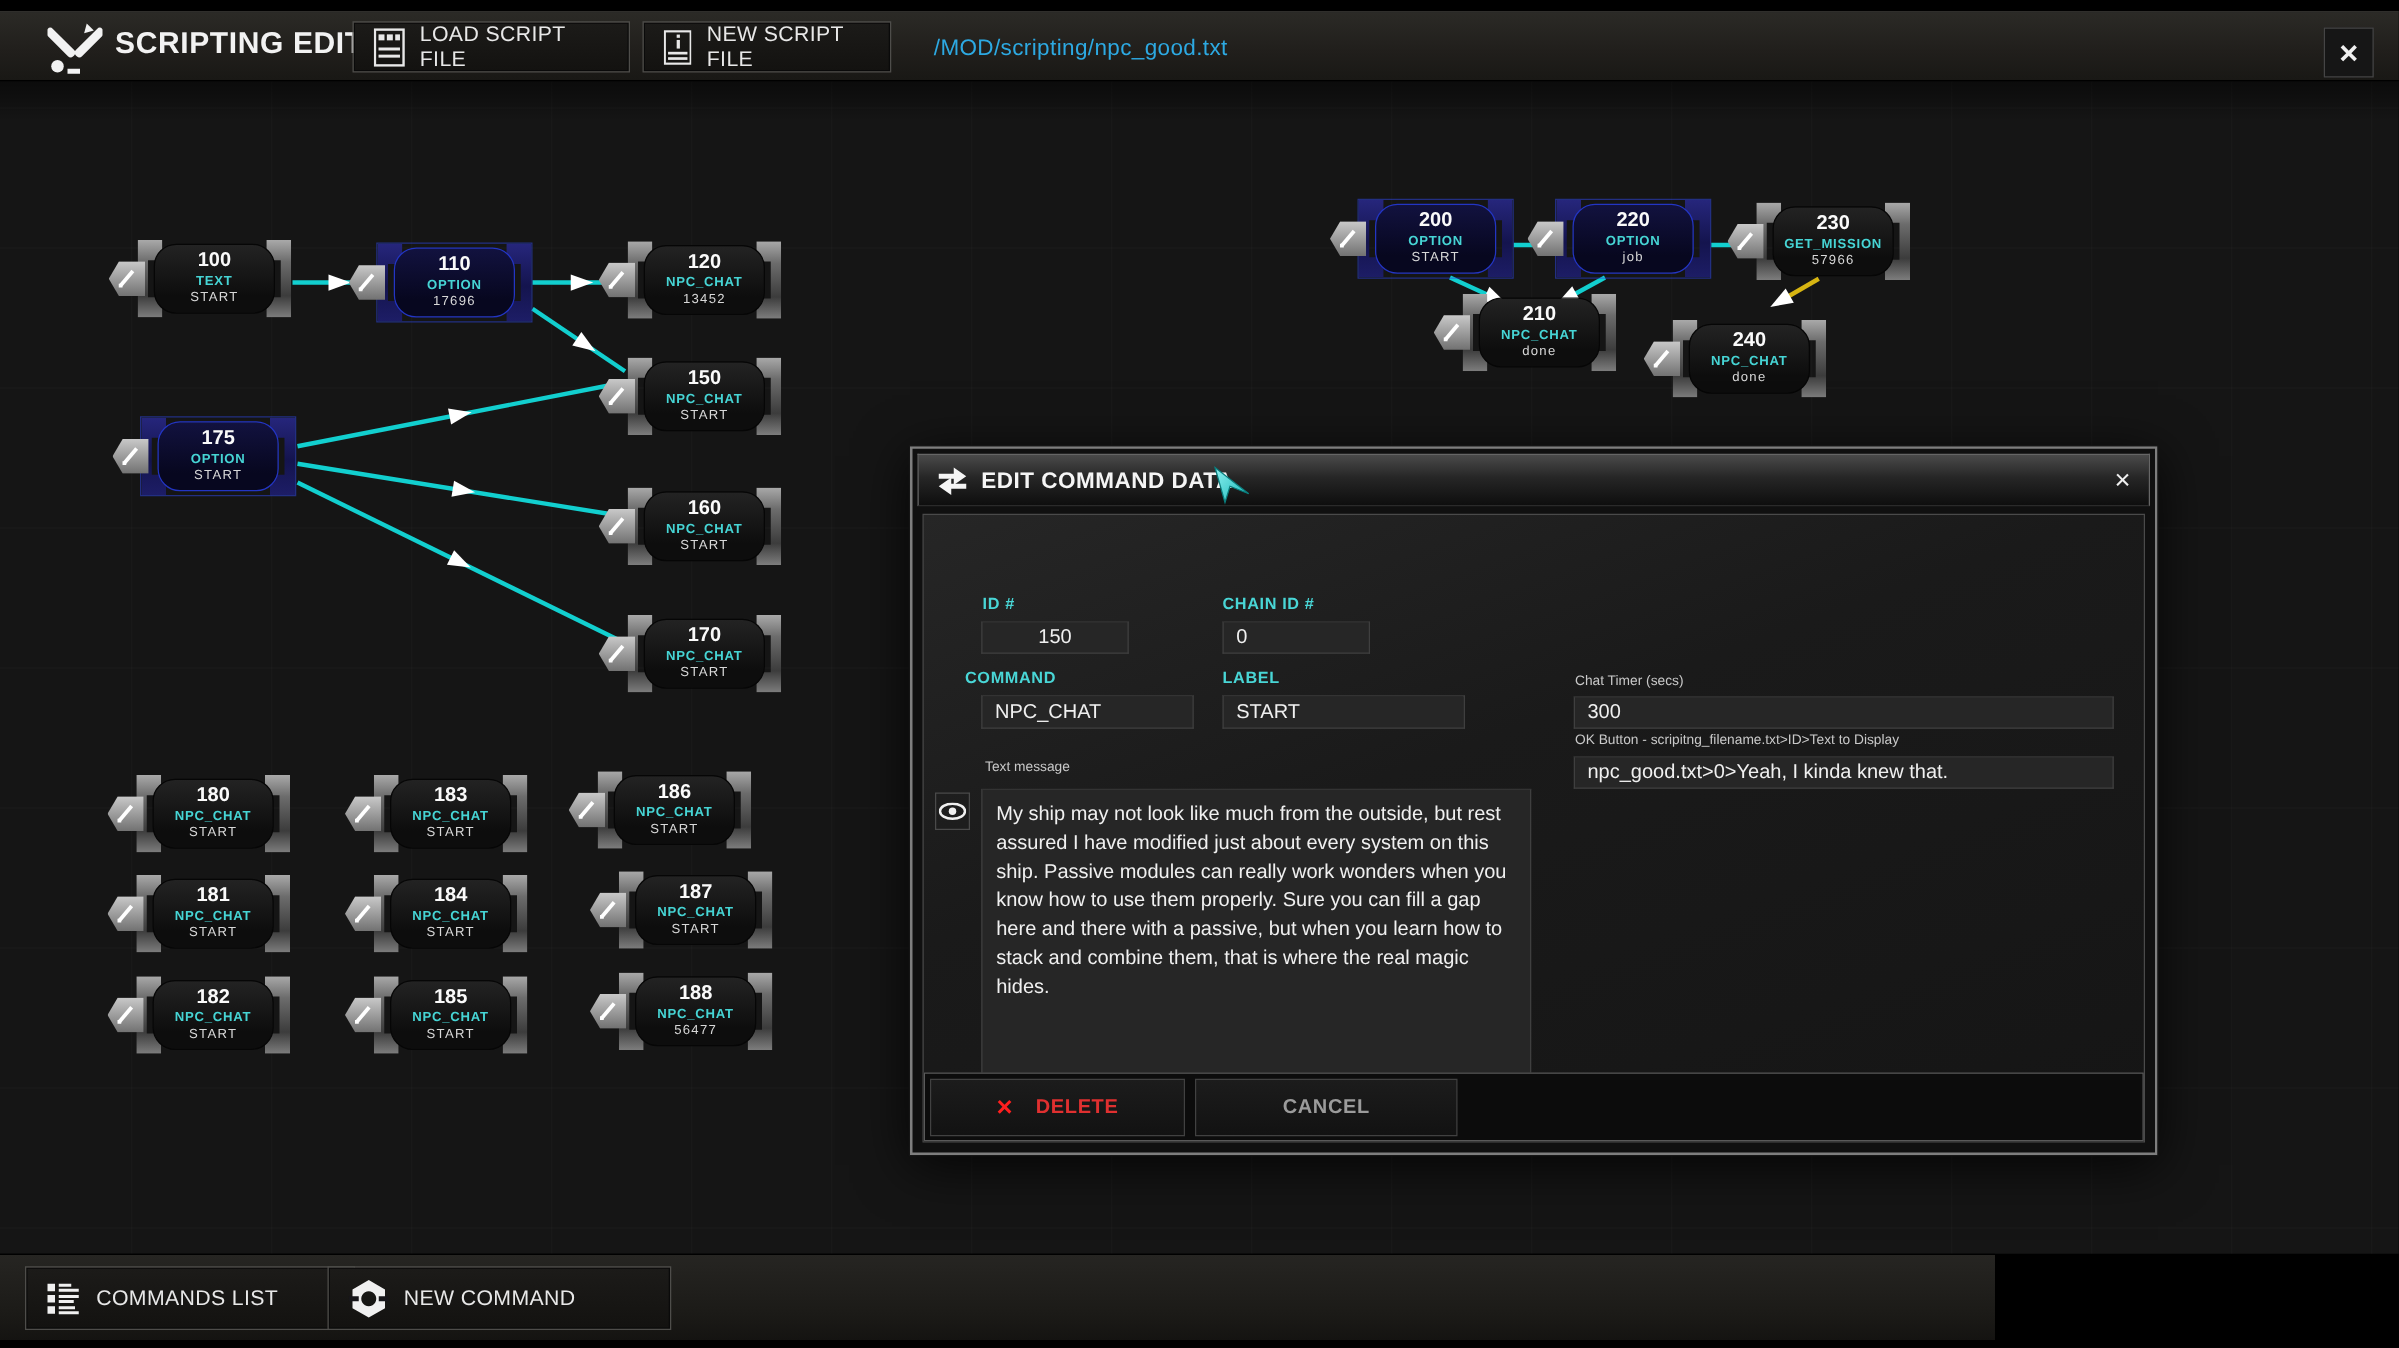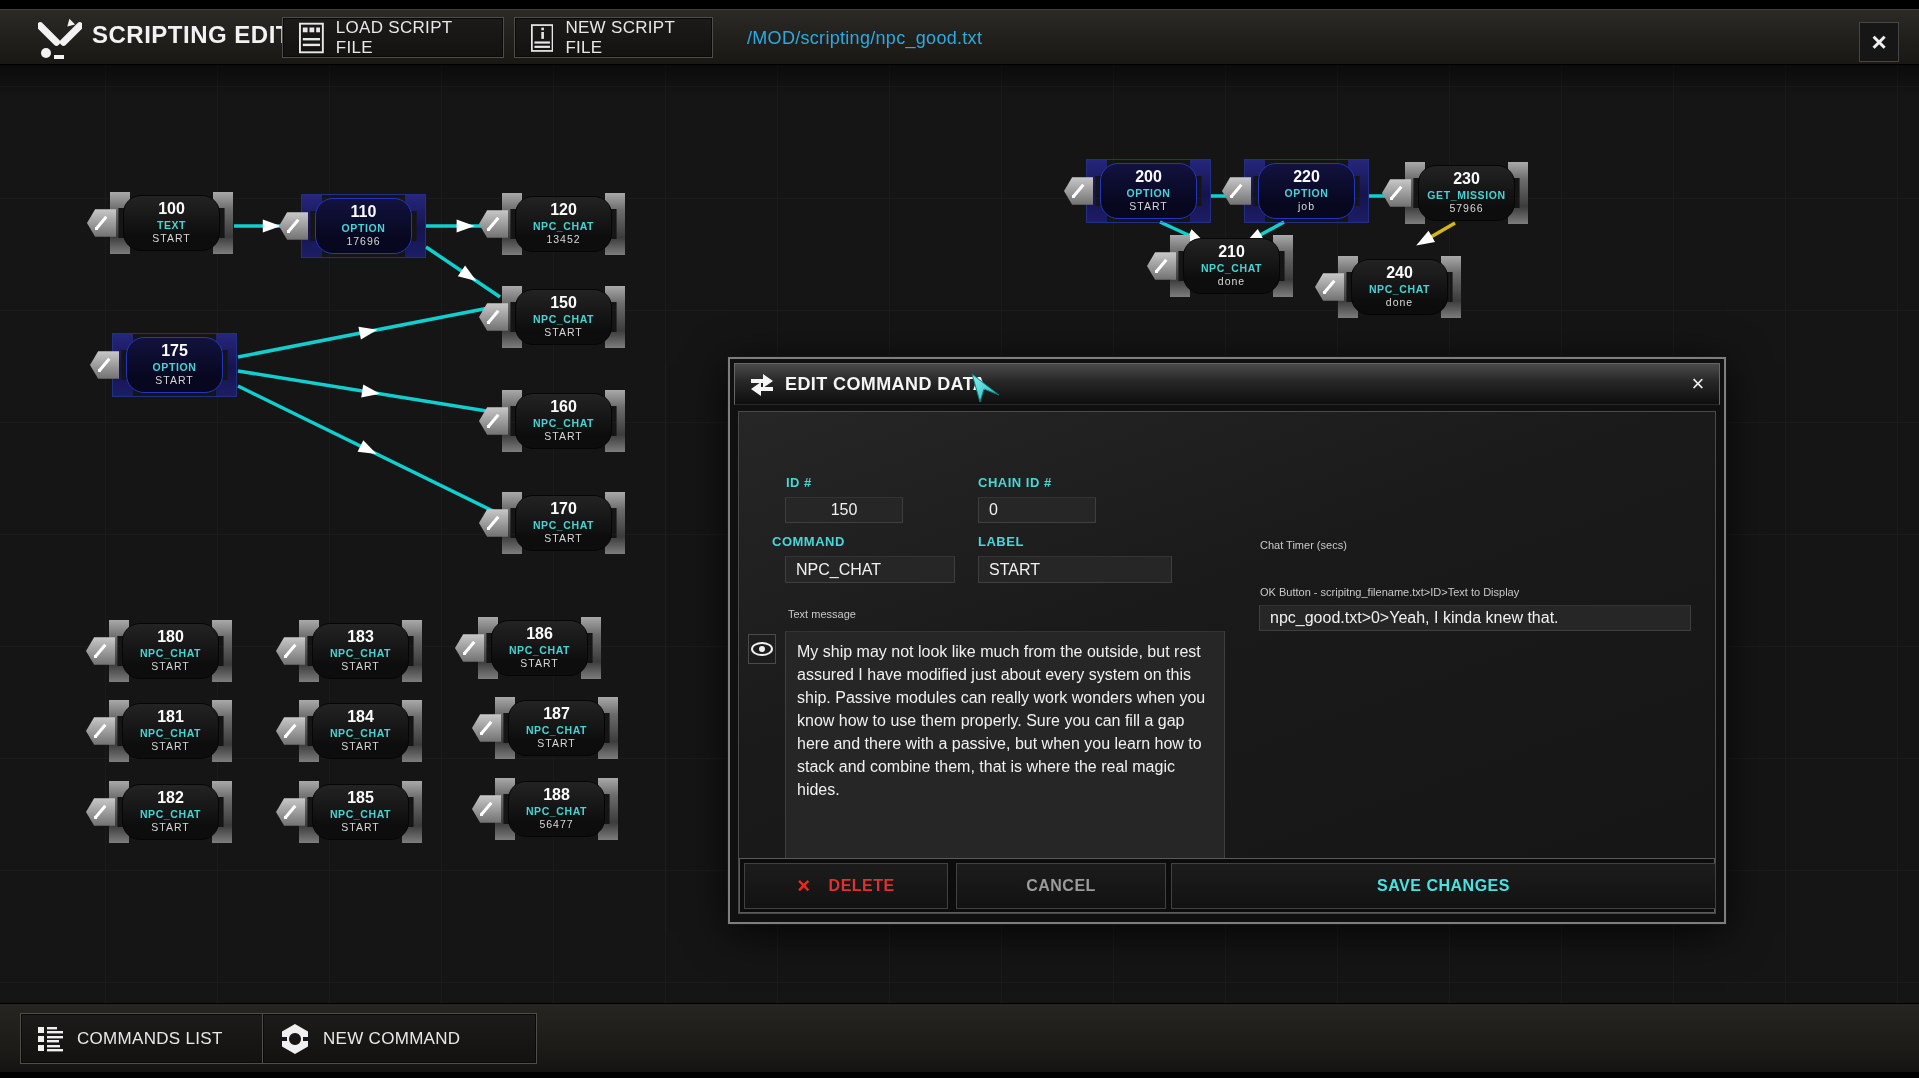--- a/index.html
+++ b/index.html
@@ -81,21 +81,21 @@
   #btn-strip{position:absolute;left:0px;bottom:0px;right:0px;height:55px;background:#0c0c0c;
     border:1px solid #5a5a5a;box-sizing:border-box;}
   .dlg-btn{position:absolute;top:4px;height:46px;background:linear-gradient(180deg,#1c1c1c,#121212);
     border:1px solid #414141;display:flex;align-items:center;justify-content:center;gap:14px;
     font-size:16px;font-weight:bold;letter-spacing:.5px;cursor:pointer;font-family:"Liberation Sans",sans-serif;}
   #btn-delete{left:4px;width:204px;color:#e03030;}
   #btn-delete .x{color:#ff1f1f;font-size:22px;font-weight:bold;margin-right:4px;}
   #btn-cancel{left:216px;width:210px;color:#9b9b9b;}
   #btn-save{left:431px;width:545px;color:#48e2e2;}
   
-  #footer{left:0;top:1003px;width:1919px;height:69px;z-index:30;
+  #footer{left:0;top:1003px;width:1596px;height:69px;z-index:30;
     background:linear-gradient(180deg,#262522,#1b1a17 70%,#141311);border-top:1px solid #000;}
   #footstrip{left:0;top:1072px;width:1919px;height:6px;background:#000;z-index:30;}
   #cmdlist-btn{left:20px;top:9px;width:230px;height:49px;}
   #newcmd-btn{left:262px;top:9px;width:241px;height:49px;}
   #cursor{left:971px;top:373px;z-index:60;pointer-events:none;}
 </style>
 </head>
 <body>
 
 <div class="abs" id="topstrip"></div>
@@ -446,37 +446,37 @@
   <div id="dlg-body">
     <span class="f-label-cyan" id="lbl-id">ID #</span>
     <input class="f-input" id="fld-id" value="150" style="">
     <span class="f-label-cyan" id="lbl-chain">CHAIN ID #</span>
     <input class="f-input" id="fld-chain" value="0" style="">
     <span class="f-label-cyan" id="lbl-command">COMMAND</span>
     <input class="f-input" id="fld-command" value="NPC_CHAT" style="">
     <span class="f-label-cyan" id="lbl-label">LABEL</span>
     <input class="f-input" id="fld-label" value="START" style="">
     <span class="f-label-grey" id="lbl-timer">Chat Timer (secs)</span>
+    <input class="f-input" id="fld-timer" value="300" style="">
     <span class="f-label-grey" id="lbl-okbtn">OK Button - scripitng_filename.txt&gt;ID&gt;Text to Display</span>
     <input class="f-input" id="fld-okbtn" value="npc_good.txt&gt;0&gt;Yeah, I kinda knew that." style="">
     <span class="f-label-grey" id="lbl-textmsg">Text message</span>
     <button class="abs" id="eye-btn">
       <svg width="22" height="14" viewBox="0 0 22 14">
         <ellipse cx="11" cy="7" rx="10" ry="6" fill="none" stroke="#f0f0f0" stroke-width="2"></ellipse>
         <circle cx="11" cy="7" r="3" fill="#f0f0f0"></circle>
       </svg>
     </button>
     <textarea class="f-input" id="fld-text" style="">My ship may not look like much from the outside, but rest assured I have modified just about every system on this ship. Passive modules can really work wonders when you know how to use them properly. Sure you can fill a gap here and there with a passive, but when you learn how to stack and combine them, that is where the real magic hides.</textarea>
     <div id="btn-strip">
       <button class="dlg-btn" id="btn-delete">
         <span class="x">×</span>
         <span>DELETE</span>
       </button>
       <button class="dlg-btn" id="btn-cancel">CANCEL</button>
-      <button class="dlg-btn" id="btn-save">SAVE CHANGES</button>
     </div>
   </div>
 </div>
 
 <div class="abs" id="footer">
   <div class="abs bar-btn" id="cmdlist-btn">
     <svg width="28" height="28" viewBox="0 0 28 28">
       <g fill="#f0f0f0">
         <rect x="1" y="2" width="6" height="6"></rect>
           <rect x="10" y="2" width="10" height="2.4"></rect>

